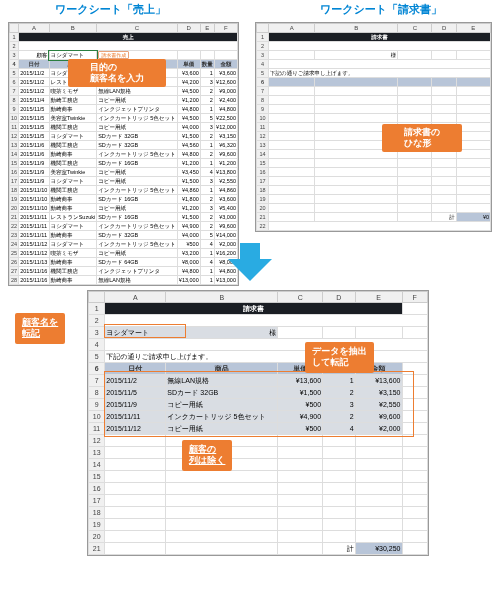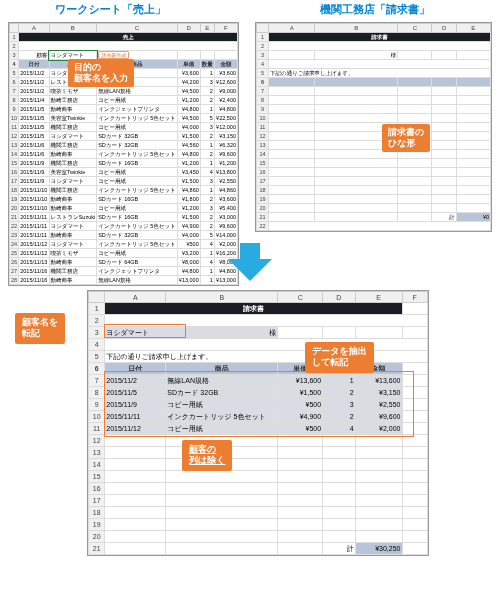--- a/index.html
+++ b/index.html
@@ -6,38 +6,38 @@
   body { margin:0; font-family: "Meiryo", sans-serif; background:#fff; width:500px; height:589px; position:relative; font-size:7px; }
   .title-tab { text-align:left; color:#0085d4; font-size:11px; font-weight:bold; }
   .sheet { border:1px solid #999; background:#fff; position:relative; }
   .sheet table { border-collapse:collapse; width:100%; }
   .sheet th.colhdr { background:#f0f0f0; text-align:center; font-weight:normal; color:#444; border:1px solid #ccc; height:9px; font-size:6px;}
   .sheet td { border:1px solid #ddd; height:9px; font-size:5.5px; padding:0 1px; white-space:nowrap; overflow:hidden;}
   .sheet .rownum { background:#f0f0f0; text-align:center; color:#444; width:12px; font-size:5.5px;}
   .hdr-row td { background:#b8c5d8; font-weight:bold; text-align:center; color:#333; }
   .big-title { background:#1a1e24; color:#fff; text-align:center; font-weight:bold; }
   .num { text-align:right; }
-  .callout { position:absolute; background:#ed7d31; color:#fff; font-size:9px; padding:3px 6px; border-radius:2px; font-weight:bold; line-height:1.2;}
+  .callout { position:absolute; background:#ed7d31; color:#fff; font-size:9px; padding:3px 22px; border-radius:2px; font-weight:bold; line-height:1.2;}
   .callout2 { position:absolute; background:#ed7d31; color:#fff; font-size:9px; padding:4px 7px; border-radius:2px; font-weight:bold; line-height:1.25;}
   .arrow-down { width:0; height:0; border-left:22px solid transparent; border-right:22px solid transparent; border-top:22px solid #29abe2; position:absolute; left:228px; top:259px;}
   .arrow-shaft { width:20px; height:18px; background:#29abe2; position:absolute; left:240px; top:243px;}
   .btn-mini { display:inline-block; border:1px solid #e8a27a; background:#fff; color:#ed7d31; font-size:5px; padding:0 2px; border-radius:1px;}
   .sel-cell { outline:1.5px solid #2a7e3f; }
   .line-box { position:absolute; border:1.5px solid #ed7d31; background:transparent; pointer-events:none;}
   
   #sheet3 td { font-size:7px; height:12px; }
   #sheet3 th.colhdr { font-size:7px; height:11px;}
   #sheet3 .rownum { font-size:7px; width:16px;}
   .shade td { background:#d9dde3; }
 </style>
 </head>
 <body>
 
 <div style="position:absolute; left:55px; top:2px;" class="title-tab">ワークシート「売上」</div>
-<div style="position:absolute; left:320px; top:2px;" class="title-tab">機関工務店「請求書」</div>
+<div style="position:absolute; left:320px; top:2px;" class="title-tab">ワークシート「請求書」</div>
 
 <div class="sheet" id="sheet1" style="position:absolute; left:8px; top:22px; width:231px;">
 <table>
   <tbody>
         <tr>
     <th class="colhdr" style="width:11px"></th>
     <th class="colhdr" style="width:34px">A</th>
     <th class="colhdr" style="width:42px">B</th>
     <th class="colhdr" style="width:68px">C</th>
     <th class="colhdr" style="width:26px">D</th>
@@ -654,18 +654,18 @@
           <td class="num">計</td>
           <td class="num" style="background:#b8c5d8">¥30,250</td>
           <td></td>
         </tr>
 </tbody>
     </table>
 </div>
 
 <div class="callout" style="left:68px; top:59px;">目的の<br>顧客名を入力</div>
 <div class="callout" style="left:382px; top:124px;">請求書の<br>ひな形</div>
-<div class="callout2" style="left:15px; top:313px;">顧客名を<br>転記</div>
+<div class="callout2" style="left:15px; top:313px;text-decoration:underline;">顧客名を<br>転記</div>
 <div class="callout2" style="left:305px; top:342px;">データを抽出<br>して転記</div>
 <div class="callout2" style="left:182px; top:440px;text-decoration:underline;">顧客の<br>列は除く</div>
 
 <div class="line-box" style="left:104px; top:324px; width:82px; height:14px;"></div>
 <div class="line-box" style="left:104px; top:371px; width:310px; height:66px;"></div>
 
 </body></html>

